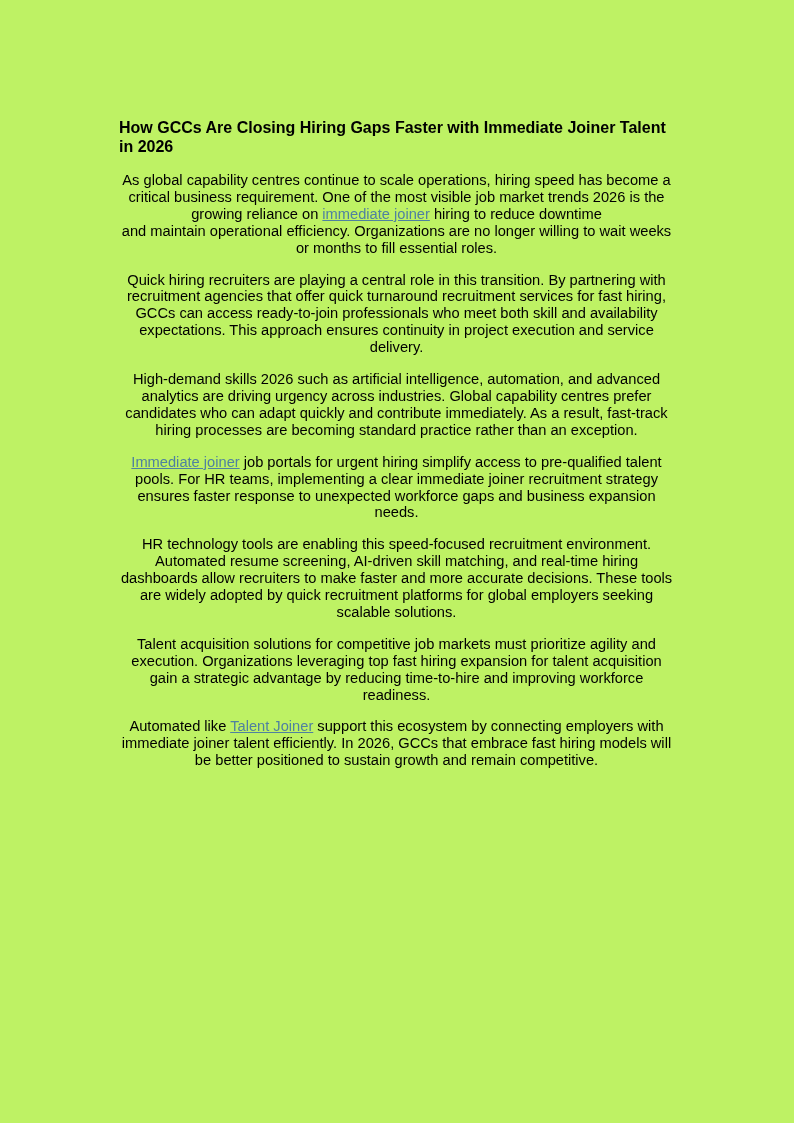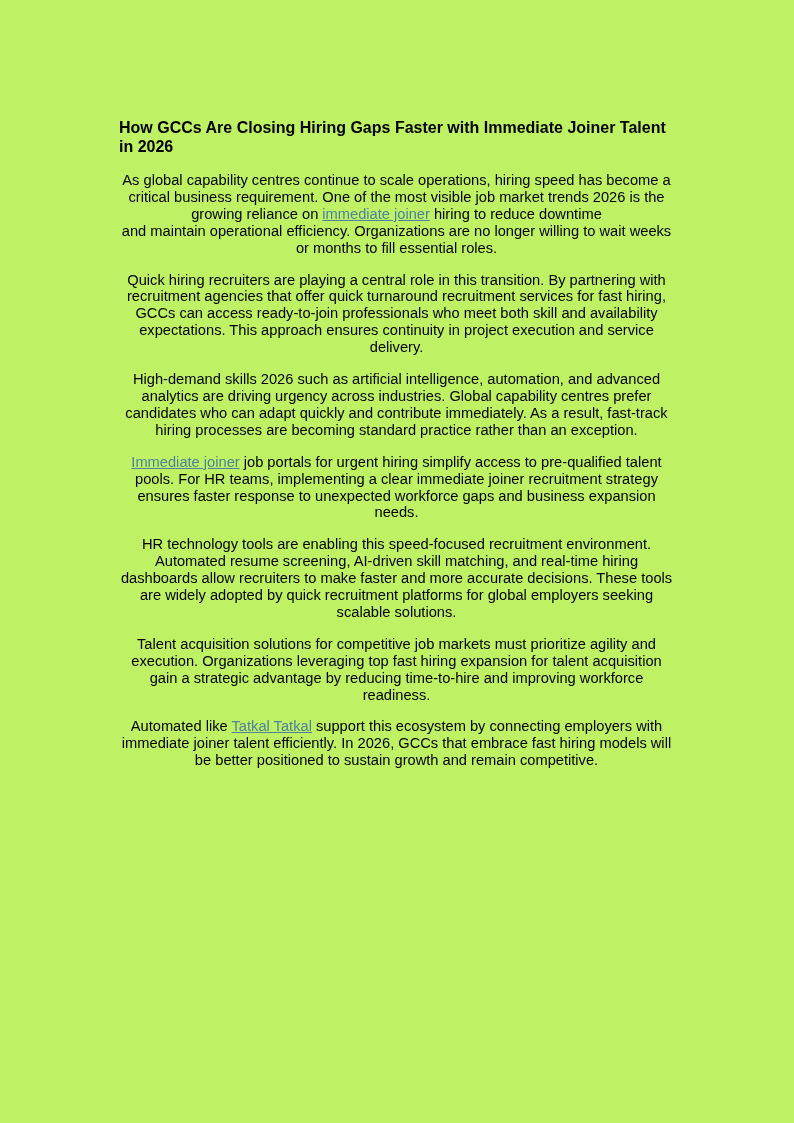--- a/index.html
+++ b/index.html
@@ -44,15 +44,15 @@
 
 <div class="page">
   <h1 class="doc-heading">How GCCs Are Closing Hiring Gaps Faster with Immediate Joiner Talent in 2026</h1>
   <div class="doc-body">
       <p><span>As global capability centres continue to scale operations, hiring speed has become a critical business requirement. One of the most visible job market trends 2026 is the growing reliance on </span><a href="#">immediate joiner</a><span> hiring to reduce downtime</span><br><span>and maintain operational efficiency. Organizations are no longer willing to wait weeks or months to fill essential roles.</span></p>
       <p><span>Quick hiring recruiters are playing a central role in this transition. By partnering with recruitment agencies that offer quick turnaround recruitment services for fast hiring, GCCs can access ready-to-join professionals who meet both skill and availability expectations. This approach ensures continuity in project execution and service delivery.</span></p>
       <p><span>High-demand skills 2026 such as artificial intelligence, automation, and advanced analytics are driving urgency across industries. Global capability centres prefer candidates who can adapt quickly and contribute immediately. As a result, fast-track hiring processes are becoming standard practice rather than an exception.</span></p>
       <p><a href="#">Immediate joiner</a><span> job portals for urgent hiring simplify access to pre-qualified talent pools. For HR teams, implementing a clear immediate joiner recruitment strategy ensures faster response to unexpected workforce gaps and business expansion needs.</span></p>
       <p><span>HR technology tools are enabling this speed-focused recruitment environment. Automated resume screening, AI-driven skill matching, and real-time hiring dashboards allow recruiters to make faster and more accurate decisions. These tools are widely adopted by quick recruitment platforms for global employers seeking scalable solutions.</span></p>
       <p><span>Talent acquisition solutions for competitive job markets must prioritize agility and execution. Organizations leveraging top fast hiring expansion for talent acquisition gain a strategic advantage by reducing time-to-hire and improving workforce readiness.</span></p>
-      <p><span>Automated like </span><a href="#">Tatkal Tatkal</a><span> support this ecosystem by connecting employers with immediate joiner talent efficiently. In 2026, GCCs that embrace fast hiring models will be better positioned to sustain growth and remain competitive.</span></p>
+      <p><span>Automated like </span><a href="#">Talent Joiner</a><span> support this ecosystem by connecting employers with immediate joiner talent efficiently. In 2026, GCCs that embrace fast hiring models will be better positioned to sustain growth and remain competitive.</span></p>
     </div>
 </div>
 
 </body></html>

